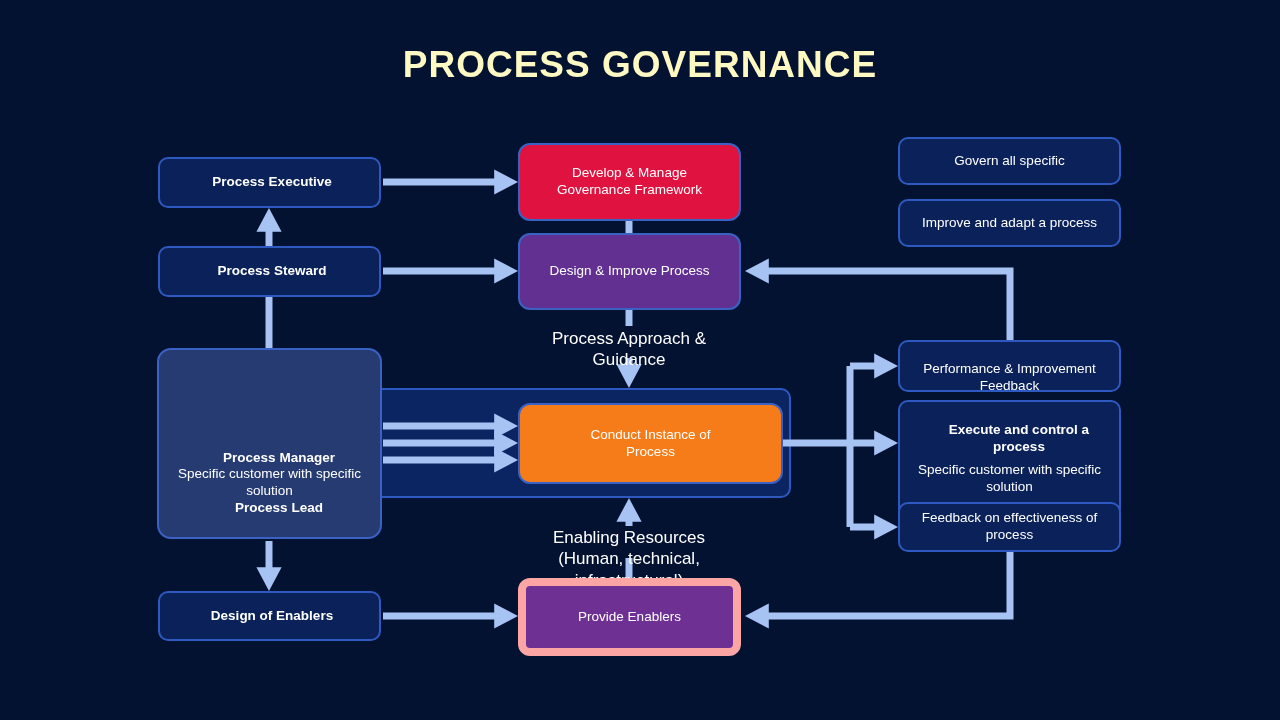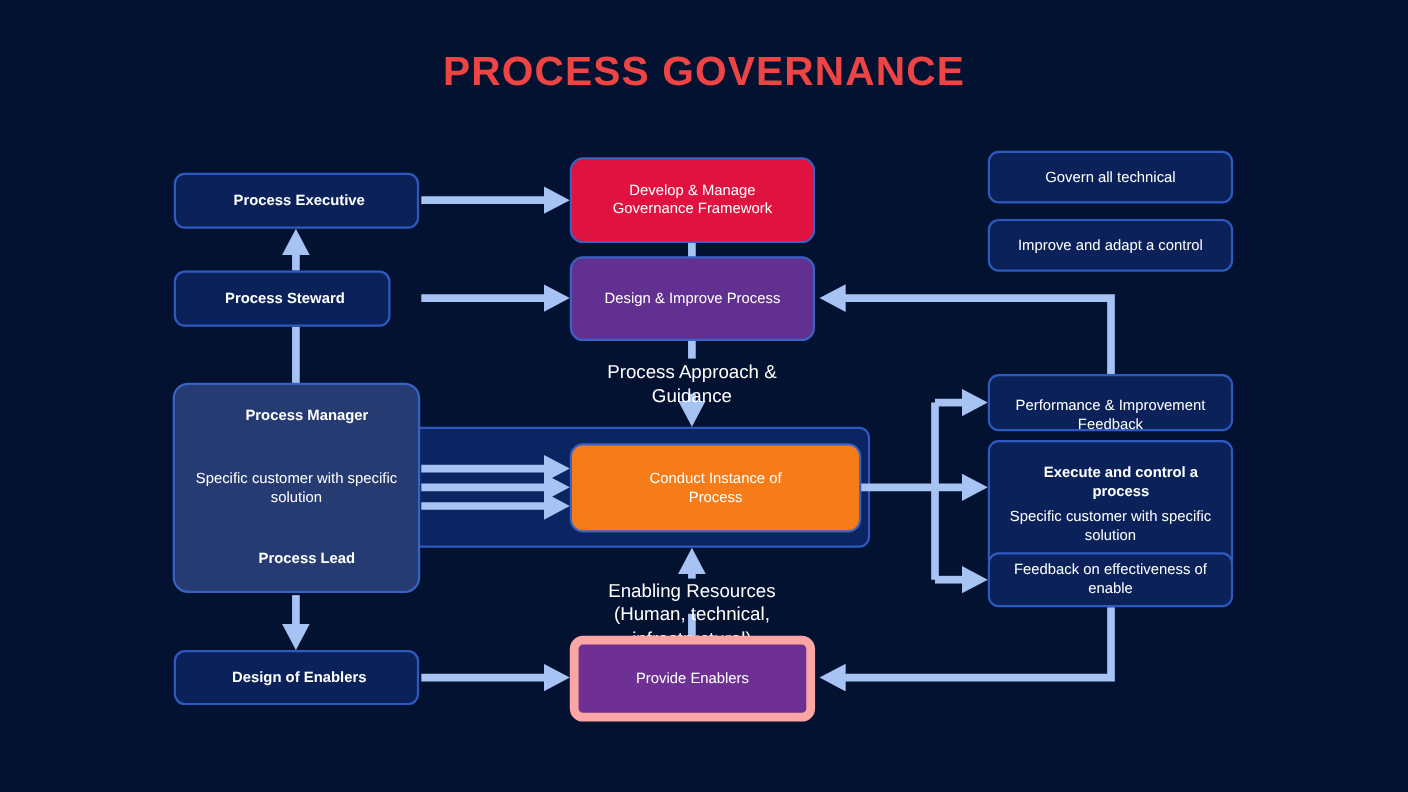--- a/index.html
+++ b/index.html
@@ -4,35 +4,35 @@
 <style>
   html,body{margin:0;padding:0;background:#041232;}
   .stage{
     position:relative;width:1280px;height:720px;overflow:hidden;
     background:var(--background,#041232);
     font-family:"Liberation Sans","DejaVu Sans",sans-serif;
     color:var(--text,#fff);
   }
   .title{
     position:absolute;left:0;top:44px;width:1280px;text-align:center;
-    font-size:37px;font-weight:800;letter-spacing:1px;color:#ef4444;
+    font-size:37px;font-weight:800;letter-spacing:1px;color:#fef9c3;
   }
   .box{
     position:absolute;display:flex;flex-direction:column;align-items:center;justify-content:center;
     text-align:center;font-size:13.5px;line-height:1.25;border-radius:10px;
     box-sizing:border-box;padding:6px 14px;color:#fff;
   }
   .navy{background:var(--navy_box,#0A2259);border:2px solid var(--navy_border,#2E59C0);}
   .bold{font-weight:700;padding-left:19px;}
   .panel{
     position:absolute;background:var(--panel,#0A2562);
     border:2px solid var(--navy_border,#2E59C0);border-radius:10px;box-sizing:border-box;
   }
   .manager{background:var(--manager_box,#253B72);border:2px solid #3A62C4;border-radius:14px;
-    justify-content:space-between;padding:20px 14px;gap:28px;}
+    justify-content:flex-end;padding:20px 14px;}
   .red{background:var(--red,#E0123F);border:2px solid #3A62C4;border-radius:12px;}
   .purple{background:var(--purple,#613090);border:2px solid #3A62C4;border-radius:12px;}
   .purple2{background:var(--purple_light,#6E3193);border:8px solid #fca5a5;border-radius:12px;}
   .orange{background:var(--orange,#F57C19);border:2px solid #3A62C4;border-radius:12px;}
   .flabel{position:absolute;text-align:center;font-size:17px;line-height:1.25;color:#fff;}
   .conn{fill:none;stroke:var(--arrow,#A6C3F4);stroke-width:7;}
   .ahp{fill:var(--arrow,#A6C3F4);}
   svg.wires{position:absolute;left:0;top:0;z-index:2;}
   .box,.flabel{z-index:3;}
   .panel{z-index:1;}
@@ -76,21 +76,21 @@
     <path class="conn" marker-end="url(#ah)" d="M850,527 L877,527"></path>
 
     <path class="conn" marker-end="url(#ah)" d="M1010,340 L1010,271 L766,271"></path>
     <path class="conn" marker-end="url(#ah)" d="M1010,552 L1010,616 L766,616"></path>
   </svg>
 
   <div class="box navy bold" style="left:158px;top:157px;width:223px;height:51px;">
     <span>Process Executive</span>
   </div>
 
-  <div class="box navy bold" style="left:158px;top:246px;width:197px;height:51px;">
+  <div class="box navy bold" style="left:158px;top:246px;width:223px;height:51px;">
     <span>Process Steward</span>
   </div>
 
   <div class="box manager" style="left:157px;top:348px;width:225px;height:191px;">
     <span class="bold">Process Manager</span>
     <span style="max-width:190px;">Specific customer with specific solution</span>
     <span class="bold">Process Lead</span>
   </div>
 
   <div class="box navy bold" style="left:158px;top:591px;width:223px;height:50px;">
@@ -115,33 +115,33 @@
 
   <div class="flabel" style="left:524px;top:527px;width:210px;">
     <span>Enabling Resources (Human, technical, infrastructural)</span>
   </div>
 
   <div class="box purple2" style="left:518px;top:578px;width:223px;height:78px;">
     <span>Provide Enablers</span>
   </div>
 
   <div class="box navy" style="left:898px;top:137px;width:223px;height:48px;">
-    <span>Govern all technical</span>
+    <span>Govern all specific</span>
   </div>
 
   <div class="box navy" style="left:898px;top:199px;width:223px;height:48px;">
-    <span>Improve and adapt a control</span>
+    <span>Improve and adapt a process</span>
   </div>
 
   <div class="box navy" style="left:898px;top:340px;width:223px;height:52px;">
     <span style="max-width:200px;margin-top:24px;">Performance &amp; Improvement Feedback</span>
   </div>
 
   <div class="box navy" style="left:898px;top:400px;width:223px;height:118px;">
     <span class="bold">Execute and control a process</span>
     <span class="exec-sub" style="max-width:200px;">Specific customer with specific solution</span>
   </div>
 
   <div class="box navy" style="left:898px;top:502px;width:223px;height:50px;">
-    <span style="max-width:200px;">Feedback on effectiveness of enable</span>
+    <span style="max-width:200px;">Feedback on effectiveness of process</span>
   </div>
 
 </div>
 
 </body></html>

